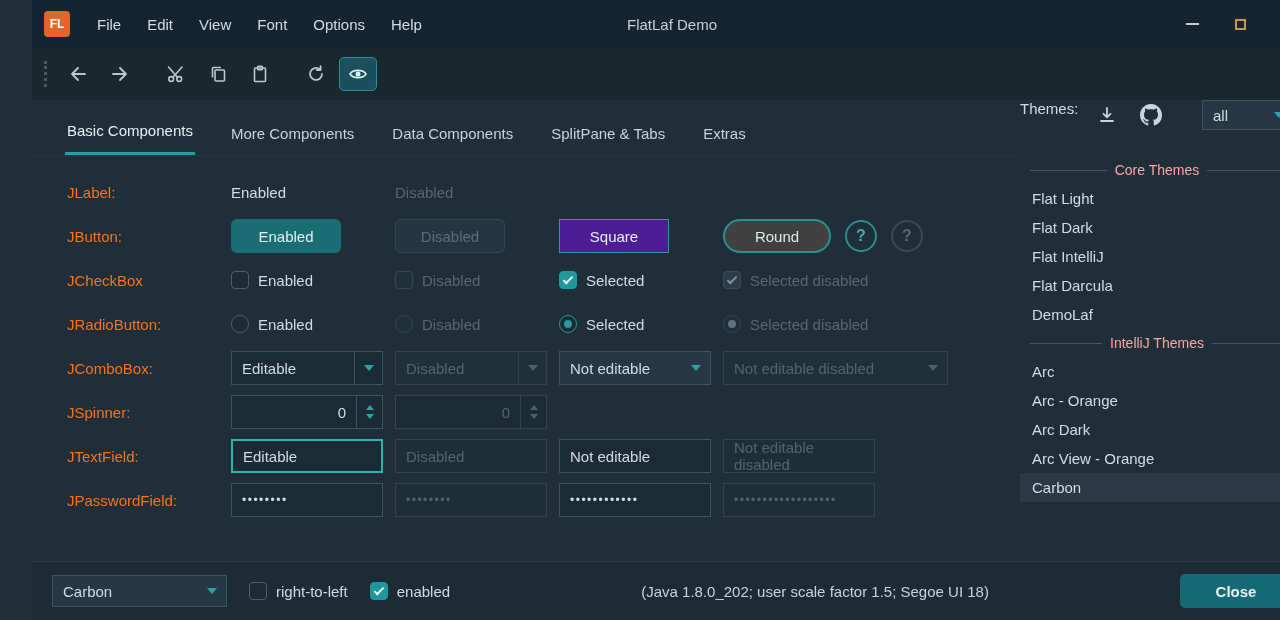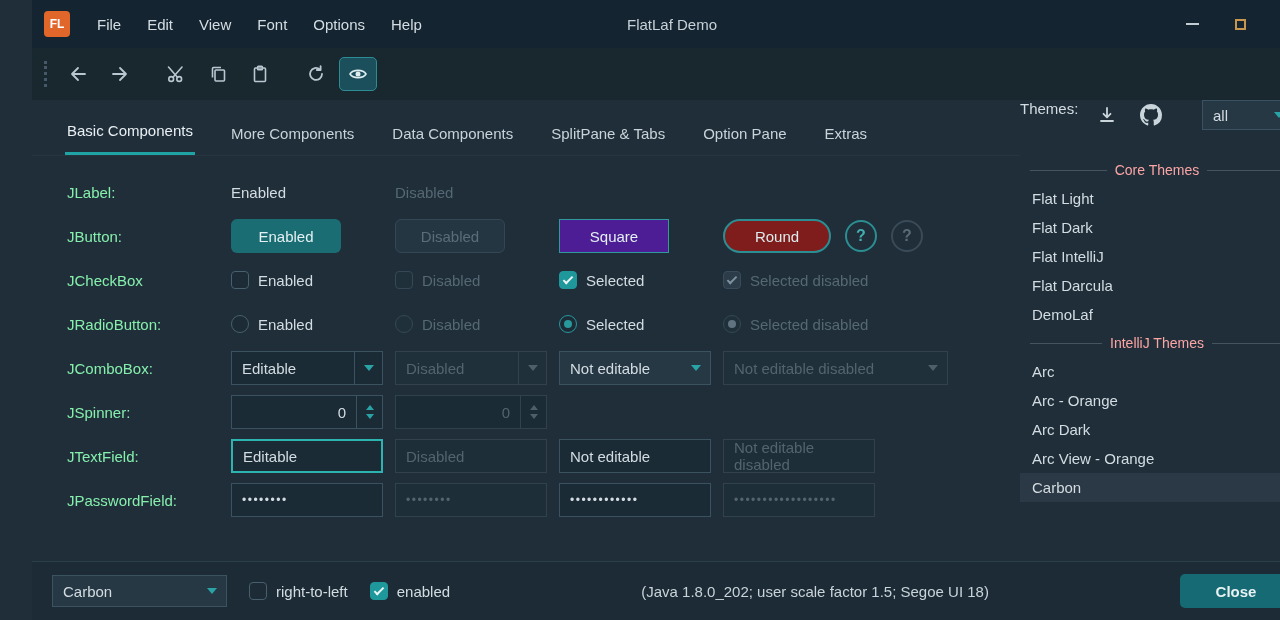--- a/index.html
+++ b/index.html
@@ -35,31 +35,31 @@
   .right-col { flex:0 0 292px; display:flex; flex-direction:column; padding-right:18px; }
 
   
   .tabstrip { height:56px; display:flex; align-items:flex-end; padding-left:33px; border-bottom:1px solid #263540; }
   .tab { margin-right:34px; padding:14px 2px 13px; color:#c9d3da; cursor:default; white-space:nowrap; }
   .tab.active { color:#e9eff3; border-bottom:3px solid #1fa3a4; }
 
   
   .rows { padding:14px 0 0 35px; }
   .row { display:grid; grid-template-columns:164px 164px 164px 164px minmax(0,1fr); align-items:center; height:44px; }
-  .rowlabel { color:#86efac; }
+  .rowlabel { color:#f97316; }
   .cell { display:flex; align-items:center; gap:14px; }
   .dim { color:#566873; }
 
   
   .btn { height:34px; min-width:110px; padding:0 18px; border-radius:6px; font-size:15px;
          font-family:"Liberation Sans",sans-serif; border:none; cursor:pointer; }
   .btn.primary { background:#1a6e73; color:#e4f0f1; }
   .btn.disab { background:#233642; border:1px solid #354754; color:#5a6d78; cursor:default; }
   .btn.square { background:#4c1d95; color:#e4f0f1; border:1px solid #2f999c; border-radius:0; }
-  .btn.round { background:#7f1d1d; color:#dcebec; border:2px solid #2b8e93; border-radius:17px; min-width:108px; }
+  .btn.round { background:#404040; color:#dcebec; border:2px solid #2b8e93; border-radius:17px; min-width:108px; }
   .help-btn { width:32px; height:32px; border-radius:50%; background:transparent; font-size:16px; font-weight:bold;
               font-family:"Liberation Sans",sans-serif; border:2px solid #2b8e93; color:#45aeb1; cursor:pointer; }
   .help-btn.disab { border-color:#3a4b57; color:#5a6b76; cursor:default; }
 
   
   .check-wrap { display:flex; align-items:center; gap:9px; cursor:default; }
   .cbox { width:18px; height:18px; border-radius:4px; border:1.5px solid #4a5f6d; background:#1c2b35;
           display:flex; align-items:center; justify-content:center; flex:0 0 auto; }
   .cbox.checked { background:#1f989c; border-color:#1f989c; }
   .cbox.disab { border-color:#364856; background:#20303a; }
@@ -205,21 +205,20 @@
   </div>
 
   <div class="main">
 
     <div class="left-col">
       <div class="tabstrip">
         <div class="tab active">Basic Components</div>
         <div class="tab">More Components</div>
         <div class="tab">Data Components</div>
         <div class="tab">SplitPane &amp; Tabs</div>
-        <div class="tab">Option Pane</div>
         <div class="tab">Extras</div>
       </div>
 
       <div class="rows">
 
         <div class="row">
           <div class="rowlabel">JLabel:</div>
           <div class="cell">
               <span>Enabled</span>
             </div>

